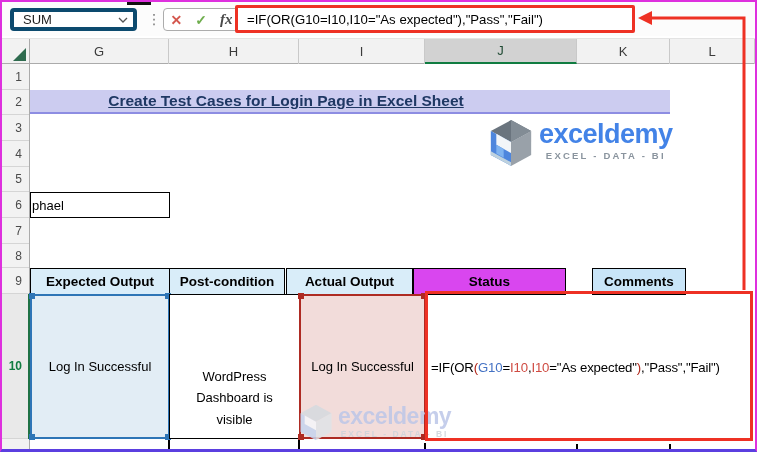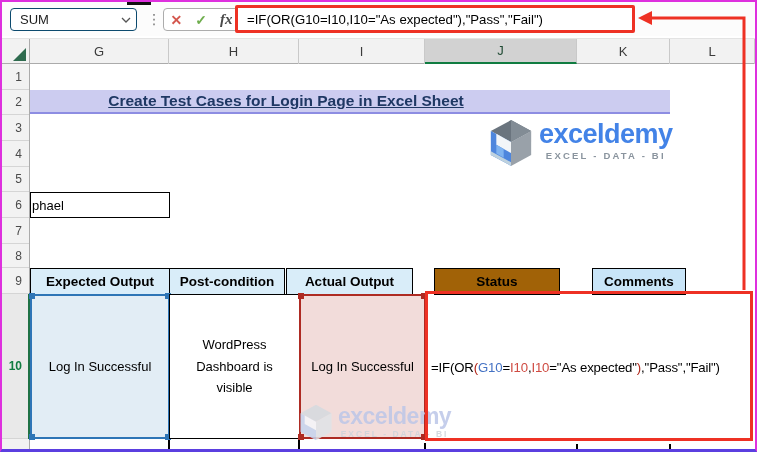--- a/index.html
+++ b/index.html
@@ -6,21 +6,21 @@
   body { font-family:"Liberation Sans", sans-serif; background:#fff; }
   #shot {
     position:relative; width:757px; height:452px; overflow:hidden;
     border:2px solid #DE30DE; border-bottom:3px solid #5B3FE0; background:#fff;
   }
   .abs { position:absolute; }
 
   
   #topbar { left:0; top:0; width:753px; height:34px; background:#FCFCFC; }
   #namebox { left:8px; top:6px; width:127px; height:23px; background:#fff;
-    border:1px solid #0c4a6e; border-radius:4px; display:flex; align-items:center; }
+    border:4px solid #0c4a6e; border-radius:4px; display:flex; align-items:center; }
   #namebox .nb-text { padding-left:9px; font-size:13px; color:#1d1d1d; flex:1; }
   #nb-chev { width:20px; display:flex; align-items:center; justify-content:center; }
   #ribbon-artifact { left:125px; top:0px; width:24px; height:3px; background:#111; }
   #dots { left:146px; top:5px; width:12px; height:24px; color:#777; font-size:14px;
     display:flex; align-items:center; justify-content:center; }
   #fbtns { left:161px; top:6px; width:77px; height:23px; background:#fff;
     border:1px solid #ACACAC; border-radius:4px; display:flex; align-items:center; justify-content:space-around; }
   .fb-x { color:#D4574E; font-size:14px; font-weight:bold; }
   .fb-ok { color:#6FAE4E; font-size:14px; font-weight:bold; }
   .fb-fx { color:#4a4a4a; font-size:15px; font-style:italic; font-family:"Liberation Serif",serif; font-weight:bold; }
@@ -57,21 +57,21 @@
   #cell-g6 { left:28px; top:190px; width:140px; height:26px; background:#fff; border:1.5px solid #000;
     display:flex; align-items:center; }
   #cell-g6 span { font-size:13px; color:#000; padding-left:1px; }
 
   .hdr9 { position:absolute; top:266px; height:27px; border:1px solid #000; display:flex;
     align-items:center; justify-content:center; font-size:13.5px; font-weight:bold; color:#000; }
 
   .cell10 { position:absolute; top:292px; height:145px; display:flex; align-items:center;
     justify-content:center; text-align:center; font-size:13px; color:#000; }
   #cell-g10 { left:28px; width:140px; background:#E2EDF5; border:2px solid #2E75B6; }
-  #cell-h10 { left:167px; width:131px; background:#fff; border:1px solid #000; padding:0 14px; line-height:1.65; }
+  #cell-h10 { left:167px; width:131px; background:#fff; border:1px solid #000; padding:8px 14px; line-height:1.65;align-items:flex-end; }
   #cell-i10 { left:297px; width:127px; background:#F2DCDA; border:2px solid #AE2B23; }
   .handle { position:absolute; width:6px; height:6px; }
   .h-blue { background:#2E75B6; } .h-red { background:#AE2B23; }
   .h-tl { left:-3px; top:-3px; } .h-tr { right:-3px; top:-3px; }
   .h-bl { left:-3px; bottom:-3px; } .h-br { right:-3px; bottom:-3px; }
 
   #j10-box { left:423px; top:289px; width:328px; height:150px; border:3px solid #EE3124; background:transparent; }
   #j10-formula { left:429px; top:358px; width:324px; white-space:nowrap; font-size:13.2px; letter-spacing:-0.15px; }
   .fk { color:#000; } .fb { color:#4472C4; } .fr { color:#CF4B42; } .fp { color:#B02418; }
 
@@ -157,21 +157,21 @@
     </div>
   </div>
 
   <div class="abs" id="cell-g6">
     <span>phael</span>
   </div>
 
   <div class="hdr9" style="left:28px;width:140px;background:#D9EDF9;">Expected Output</div>
   <div class="hdr9" style="left:167px;width:116px;background:#D9EDF9;">Post-condition</div>
   <div class="hdr9" style="left:284px;width:127px;background:#D9EDF9;">Actual Output</div>
-  <div class="hdr9" style="left:432px;width:126px;background:#a16207;">Status</div>
+  <div class="hdr9" style="left:411px;width:153px;background:#d946ef;">Status</div>
   <div class="hdr9" style="left:590px;width:94px;background:#C9E5F8;">Comments</div>
 
   <div class="cell10" id="cell-g10">
     <span>Log In Successful</span>
     <div class="handle h-blue h-tl"></div>
     <div class="handle h-blue h-tr"></div>
     <div class="handle h-blue h-bl"></div>
     <div class="handle h-blue h-br"></div>
   </div>
   <div class="cell10" id="cell-h10">

